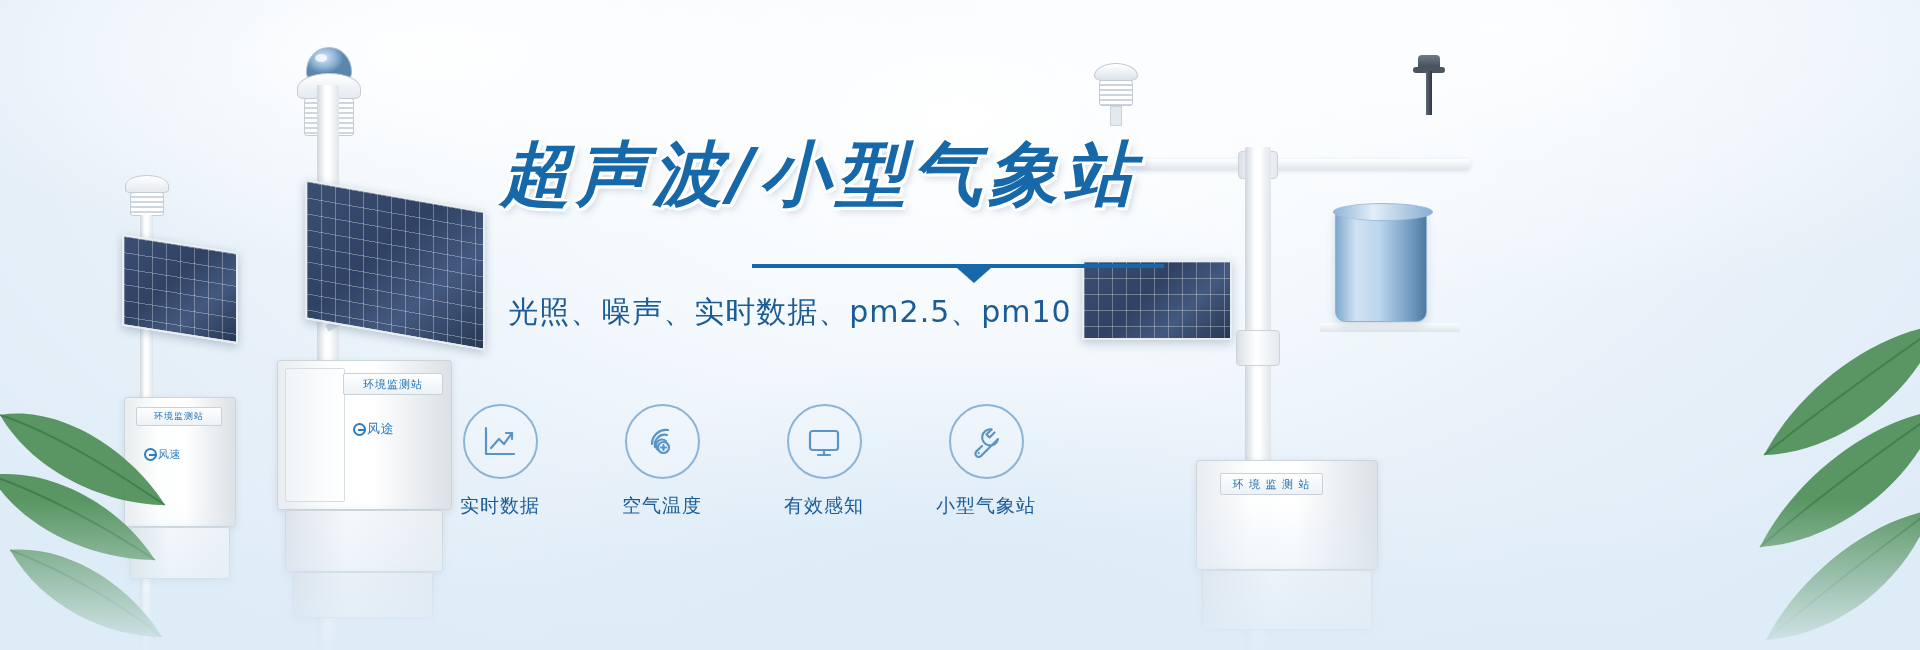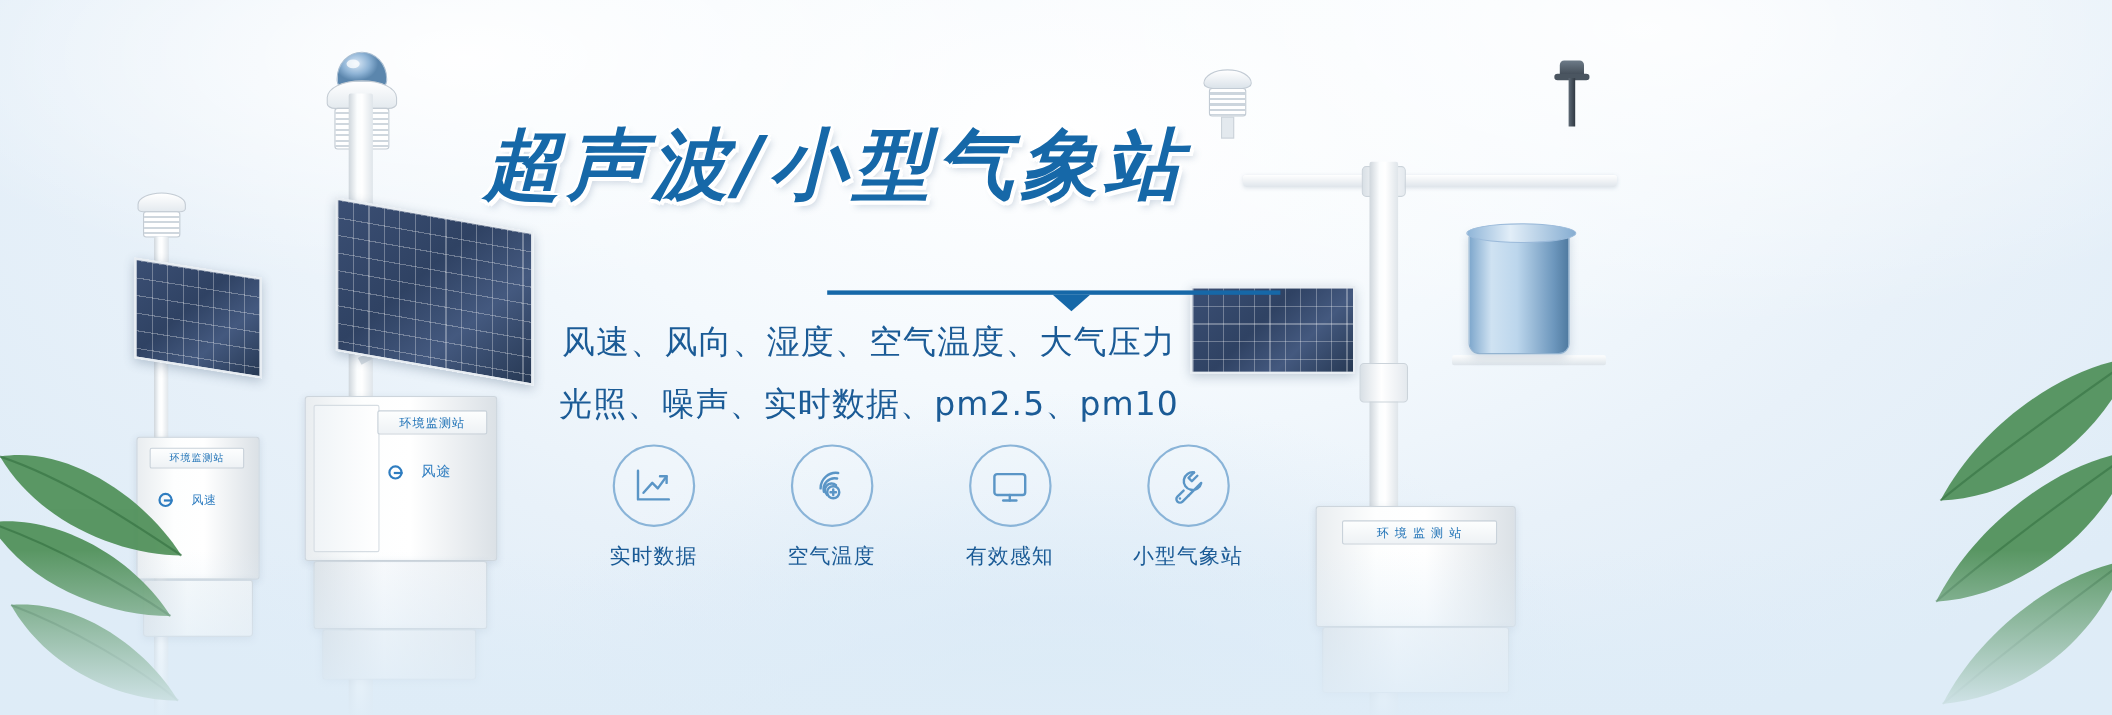--- a/index.html
+++ b/index.html
@@ -54,21 +54,21 @@
     background:linear-gradient(to bottom,#fdfefe,#eef2f5);
     border:1px solid #c9d2da; border-radius:2px;
     color:#1a6fb5; font-size:9px; letter-spacing:1px;
     display:flex; align-items:center; justify-content:center;
     font-family:"DejaVu Sans", sans-serif;
     white-space:nowrap;
   }
   .brand-plate{
     position:absolute;
     color:#2f7dc0; font-size:11px; letter-spacing:.5px;
-    display:flex; align-items:center; gap:17px;
+    display:flex; align-items:center; gap:1px;
     font-family:"DejaVu Sans", sans-serif;
     white-space:nowrap;
   }
   .brand-mark{
     display:inline-block; width:13px; height:13px; border-radius:50%;
     border:2px solid #2f7dc0; position:relative;
   }
   .brand-mark:after{
     content:""; position:absolute; left:3px; top:4px; width:8px; height:2px;
     background:#2f7dc0;
@@ -153,26 +153,26 @@
   .us-head .us{ position:absolute; left:18px; top:43px; width:12px; height:20px; background:#e3e9ee; border:1px solid #cbd3da; }
 
   
   .leaf{ position:absolute; pointer-events:none; }
   .leaf svg{ display:block; }
 
   
   .content{ position:absolute; left:0; top:0; width:1920px; height:650px; }
 
   .headline{
-    position:absolute; left:440px; top:104px; width:700px;
+    position:absolute; left:440px; top:128px; width:700px;
     font-family:"DejaVu Sans", sans-serif;
     font-size:70px; font-weight:bold; font-style:italic;
     letter-spacing:6px;
     color:#1668a8;
-    text-align:left;
+    text-align:right;
     white-space:nowrap;
     text-shadow:
       2px 2px 0 #ffffff, -2px 2px 0 #ffffff, 2px -2px 0 #ffffff, -2px -2px 0 #ffffff,
       3px 3px 0 #ffffff, 0 3px 0 #ffffff, 3px 0 0 #ffffff,
       4px 5px 7px rgba(90,120,150,.28);
   }
 
   .divider{
     position:absolute; left:752px; top:264px; width:412px; height:4px;
     background:#1668a8;
@@ -188,21 +188,21 @@
     text-align:center;
   }
   .sub-line{
     font-family:"DejaVu Sans", sans-serif;
     font-size:30px; color:#1b5b96; letter-spacing:1px;
     line-height:56px; white-space:nowrap;
   }
 
   .features{
     position:absolute; left:440px; top:404px; width:700px;
-    display:flex; justify-content:flex-end; gap:42px;
+    display:flex; justify-content:flex-start; gap:42px;
   }
   .feature{ width:120px; display:flex; flex-direction:column; align-items:center; }
   .f-circle{
     width:75px; height:75px; border-radius:50%;
     border:2px solid #8ab4d8;
     display:flex; align-items:center; justify-content:center;
     background:rgba(255,255,255,.18);
   }
   .f-circle svg{ display:block; }
   .f-label{
@@ -270,21 +270,21 @@
         <div class="tbar"></div>
     </div>
     <div class="collar"></div>
     <div class="pole mast"></div>
     <div class="shelf"></div>
     <div class="bucket"></div>
     <div class="panel"></div>
     <div class="collar2"></div>
     <div class="box-body cab"></div>
     <div class="box-body cab2"></div>
-    <div class="label-plate" style="left:150px; top:418px; width:141px; height:22px; font-size:11px;">环 境 监 测 站</div>
+    <div class="label-plate" style="left:150px; top:418px; width:103px; height:22px; font-size:11px;">环 境 监 测 站</div>
   </div>
 
   <div class="leaf" style="left:-10px; top:355px;">
     <svg width="240" height="300" viewBox="0 0 240 300">
       <g fill="#4e8f57" opacity="0.92">
         <path d="M10 60 C70 50 140 95 175 150 C120 150 45 120 10 60 Z"></path>
         <path d="M0 120 C60 112 130 150 165 205 C108 205 35 178 0 120 Z"></path>
         <path d="M20 195 C78 190 140 230 172 282 C118 282 52 252 20 195 Z"></path>
       </g>
       <g stroke="#2f6b3c" stroke-width="2" fill="none" opacity="0.55">
@@ -312,21 +312,20 @@
 
   <div class="ground-haze"></div>
 
   <div class="content">
 
     <div class="headline">超声波/小型气象站</div>
 
     <div class="divider"></div>
 
     <div class="sub-lines">
-      <div class="sub-line">风速、风向、湿度、空气温度、大气压力</div>
       <div class="sub-line">光照、噪声、实时数据、pm2.5、pm10</div>
     </div>
 
     <div class="features">
 
       <div class="feature">
         <div class="f-circle">
           <svg width="40" height="40" viewBox="0 0 40 40" fill="none" stroke="#5a95c6" stroke-width="2.2" stroke-linecap="round" stroke-linejoin="round">
             <path d="M6 6 L6 32 L34 32"></path>
             <path d="M11 26 L19 17 L24 22 L32 11"></path>

